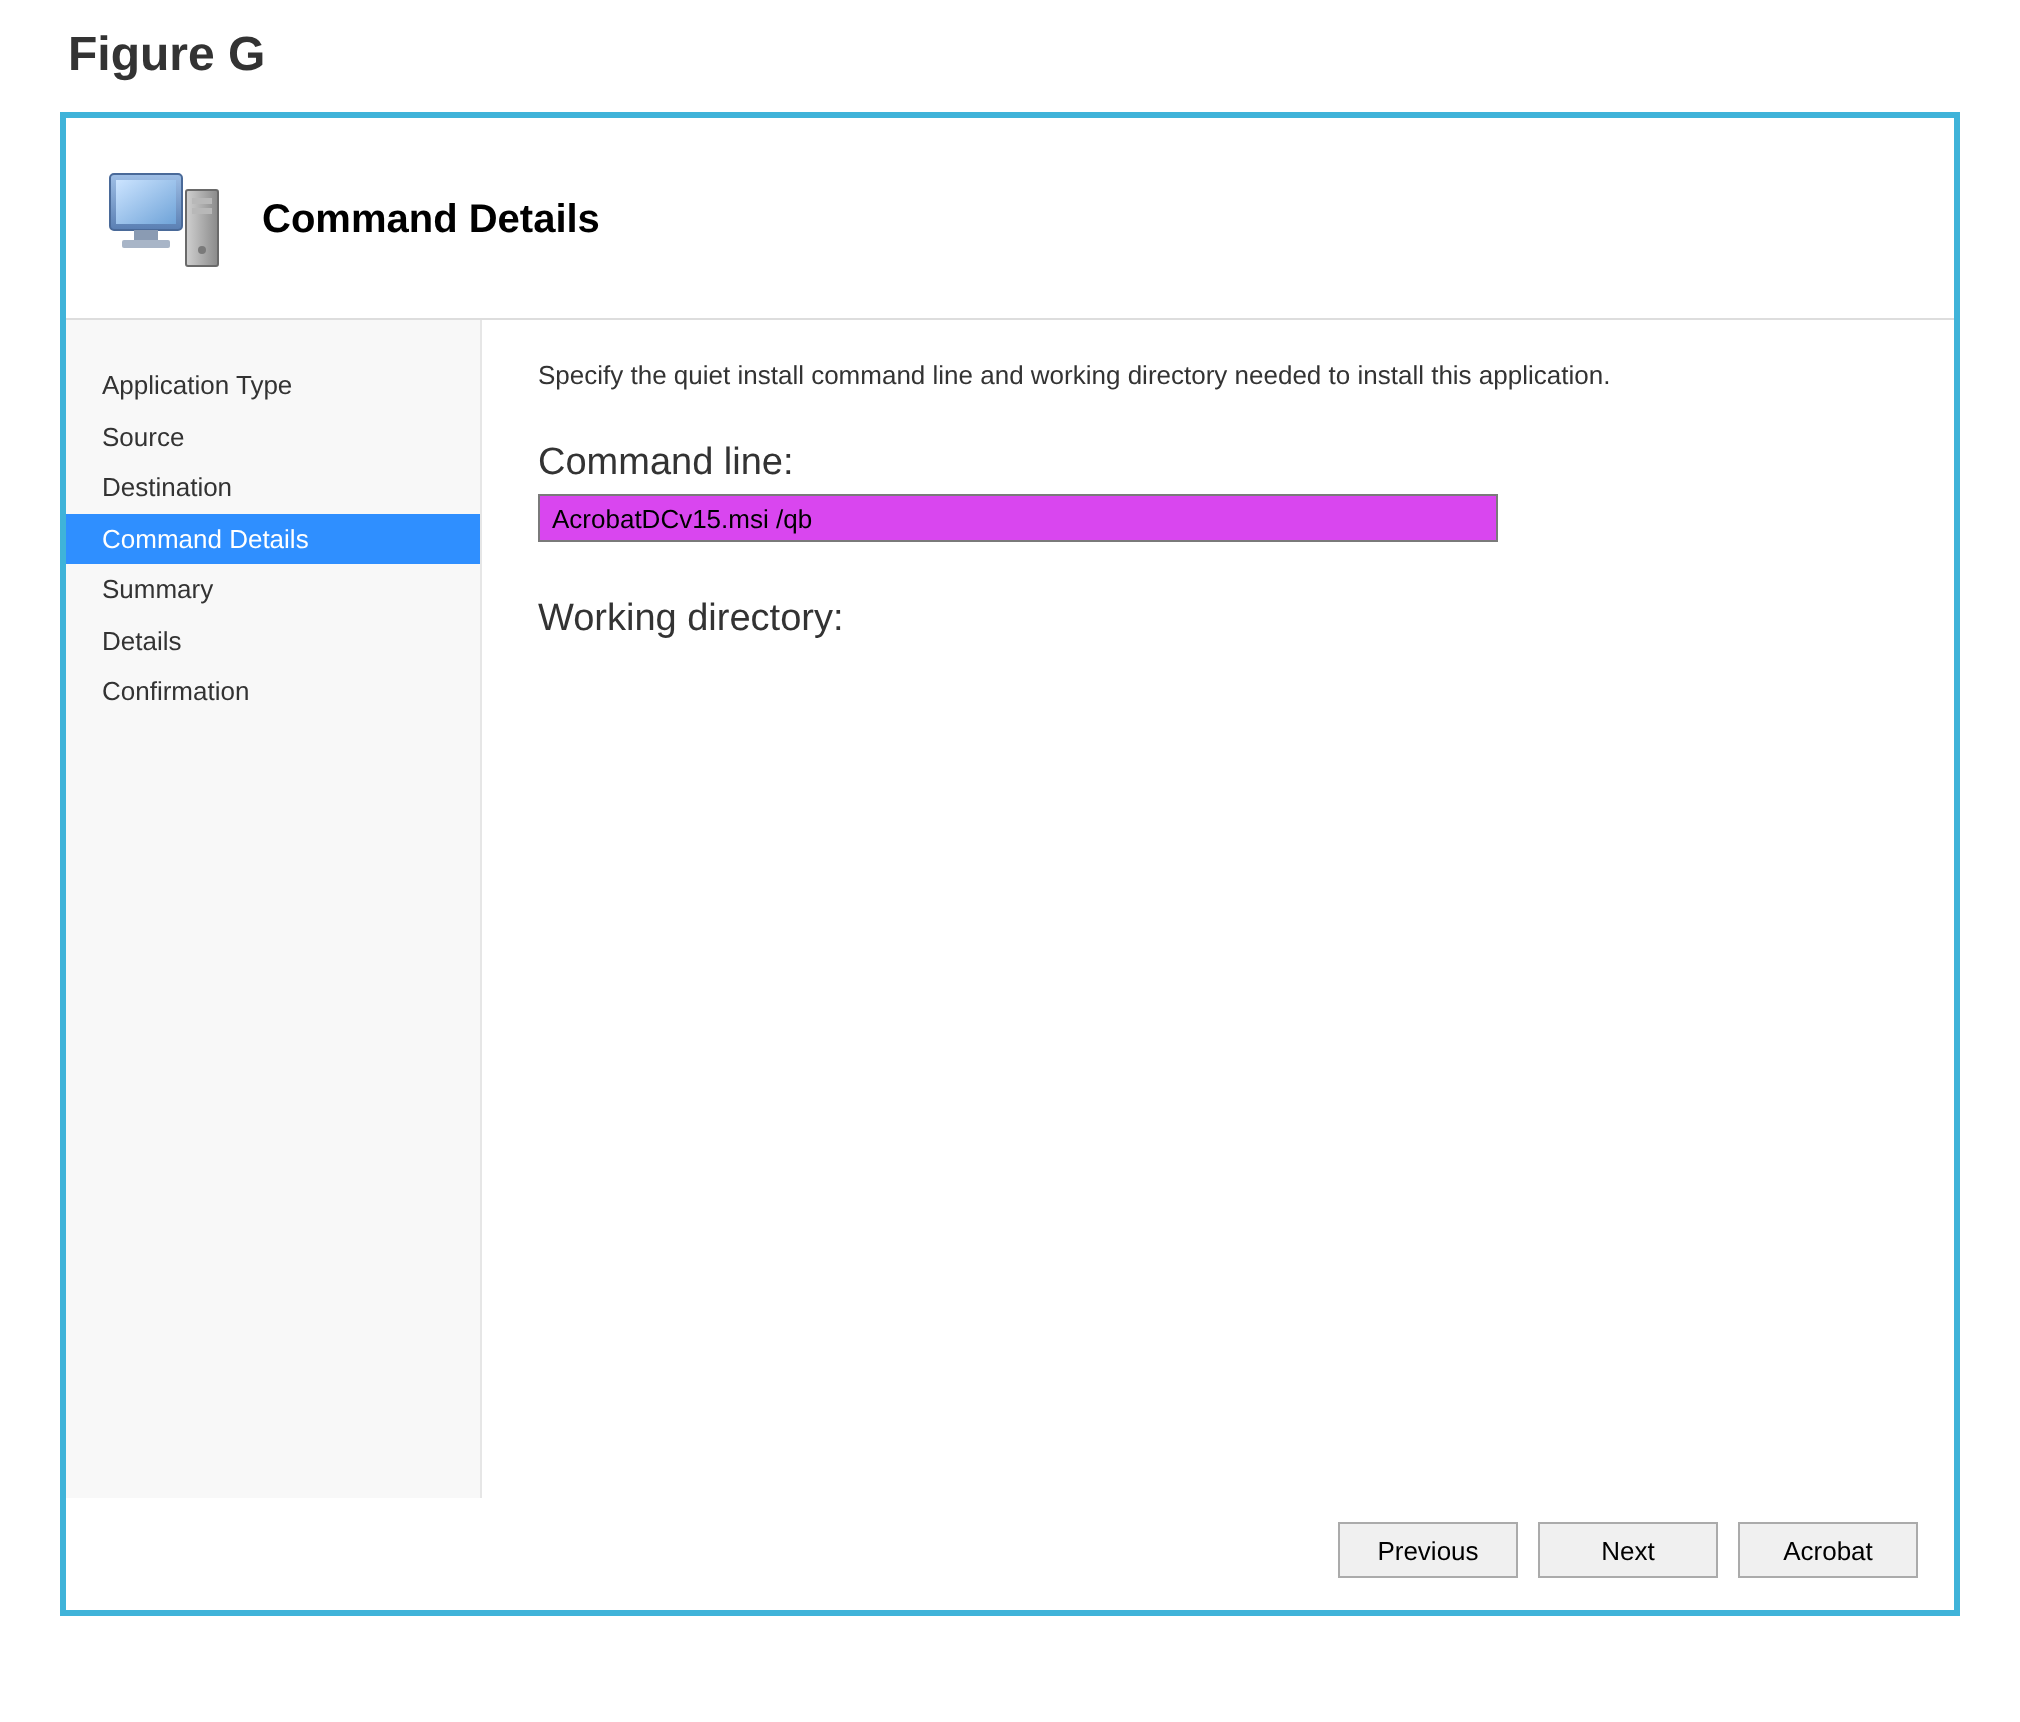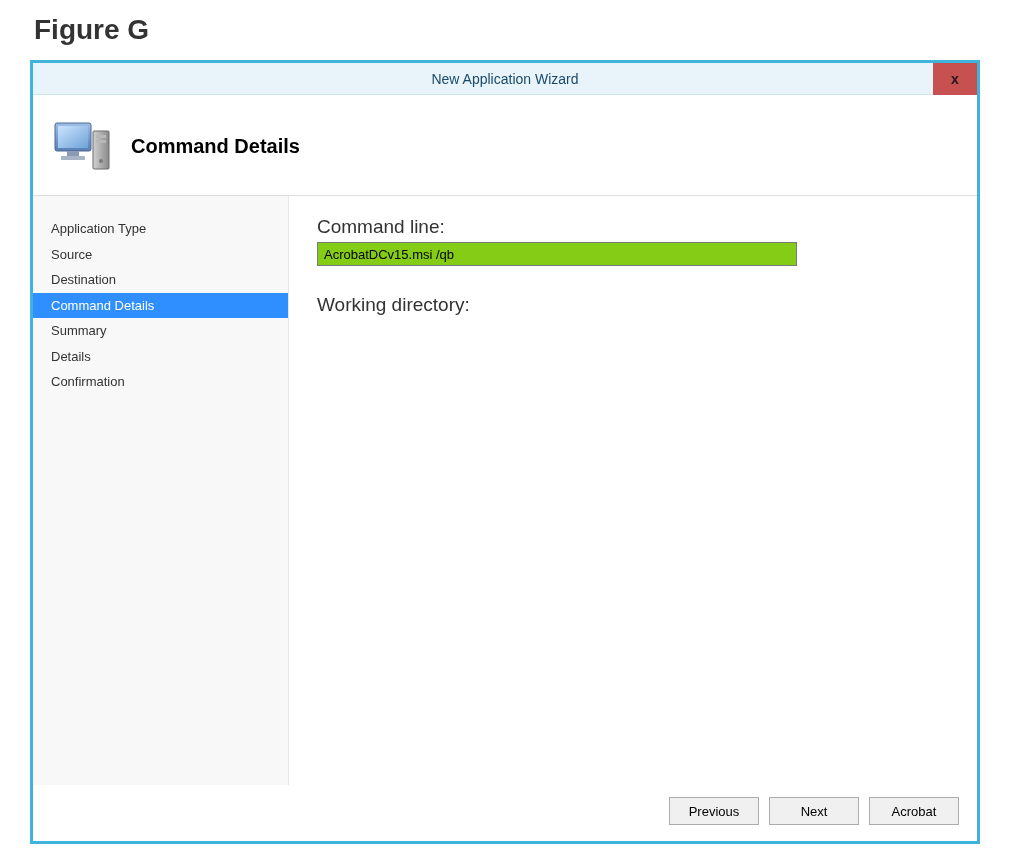--- a/index.html
+++ b/index.html
@@ -3,21 +3,21 @@
   <meta charset="utf-8">
   <style>
     * { box-sizing: border-box; margin: 0; padding: 0; }
     body {
       font-family: "Segoe UI", Tahoma, sans-serif;
       background: #ffffff;
       width: 1010px;
       padding: 0;
     }
     .figure-label {
-      font-size: 28px;
+      font-size: 24px;
       font-weight: 600;
       color: #333;
       padding: 14px 0 14px 34px;
     }
     .window {
       margin: 0 30px 20px 30px;
       border: 3px solid #3fb3d9;
       background: #fff;
     }
     .titlebar {
@@ -62,21 +62,21 @@
       font-size: 20px;
       font-weight: 600;
       color: #000;
     }
     .body-area {
       display: flex;
       border-top: 1px solid #ddd;
       min-height: 590px;
     }
     .sidebar {
-      width: 256px;
+      width: 208px;
       background: #f8f8f8;
       border-right: 1px solid #e6e6e6;
       padding: 20px 0;
     }
     .sidebar-item {
       padding: 3px 18px;
       font-size: 13px;
       color: #333;
       cursor: pointer;
       line-height: 1.5;
@@ -100,21 +100,21 @@
       color: #333;
       margin-bottom: 4px;
     }
     .text-input {
       width: 480px;
       height: 24px;
       border: 1px solid #7a7a7a;
       padding: 2px 6px;
       font-size: 13px;
       font-family: inherit;
-      background: #84cc16;
+      background: #d946ef;
     }
     .field-group { margin-bottom: 28px; }
     .button-row {
       display: flex;
       justify-content: flex-end;
       gap: 10px;
       padding: 12px 18px 16px;
       background: #fff;
     }
     .btn {
@@ -127,26 +127,20 @@
       cursor: pointer;
       font-family: inherit;
     }
   </style>
 </head>
 <body>
 
 <div class="figure-label">Figure G</div>
 
 <div class="window">
-  <div class="titlebar">
-    <span class="titlebar-title">New Application Wizard</span>
-    <button class="close-btn">
-      <span>x</span>
-    </button>
-  </div>
 
   <div class="header-area">
     <div class="header-icon">
       <svg viewBox="0 0 60 54">
         <defs>
           <linearGradient id="monGrad" x1="0" y1="0" x2="0" y2="1">
             <stop offset="0%" stop-color="#9fbfe6"></stop>
             <stop offset="100%" stop-color="#5a7fb3"></stop>
           </linearGradient>
           <linearGradient id="scrGrad" x1="0" y1="0" x2="1" y2="1">
@@ -176,20 +170,21 @@
       <div class="sidebar-item">Application Type</div>
       <div class="sidebar-item">Source</div>
       <div class="sidebar-item">Destination</div>
       <div class="sidebar-item selected">Command Details</div>
       <div class="sidebar-item">Summary</div>
       <div class="sidebar-item">Details</div>
       <div class="sidebar-item">Confirmation</div>
     </div>
 
     <div class="content">
+      <div class="instruction">Specify the quiet install command line and working directory needed to install this application.</div>
 
       <div class="field-group">
         <div class="field-label">Command line:</div>
         <input type="text" class="text-input" value="AcrobatDCv15.msi /qb" style="">
       </div>
 
       <div class="field-group">
         <div class="field-label">Working directory:</div>
       </div>
     </div>

